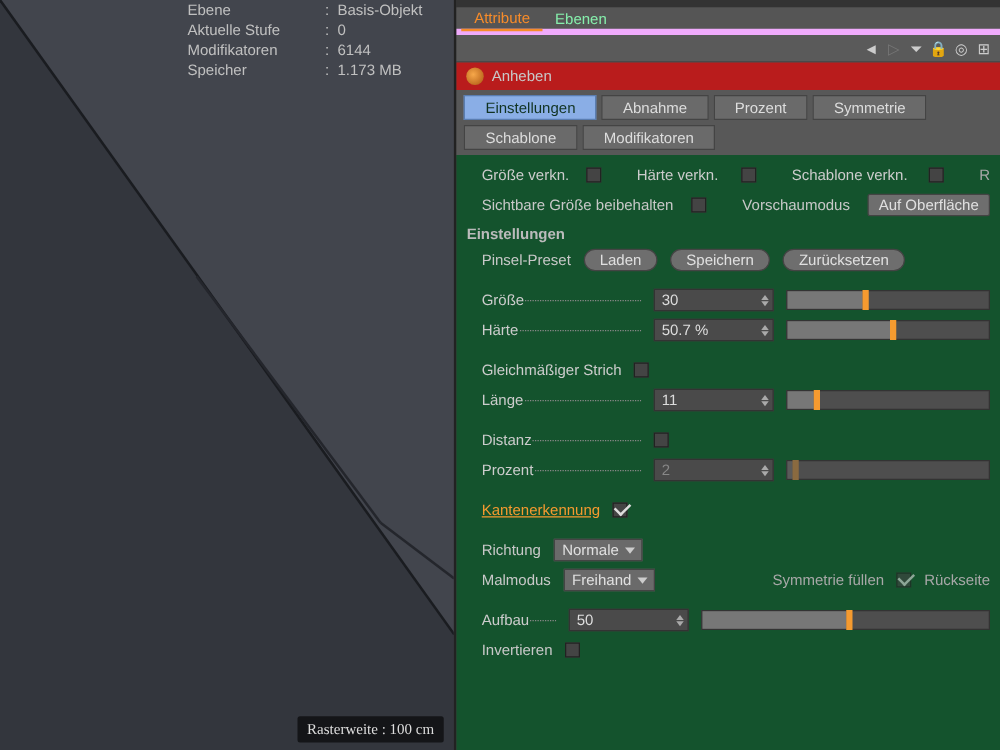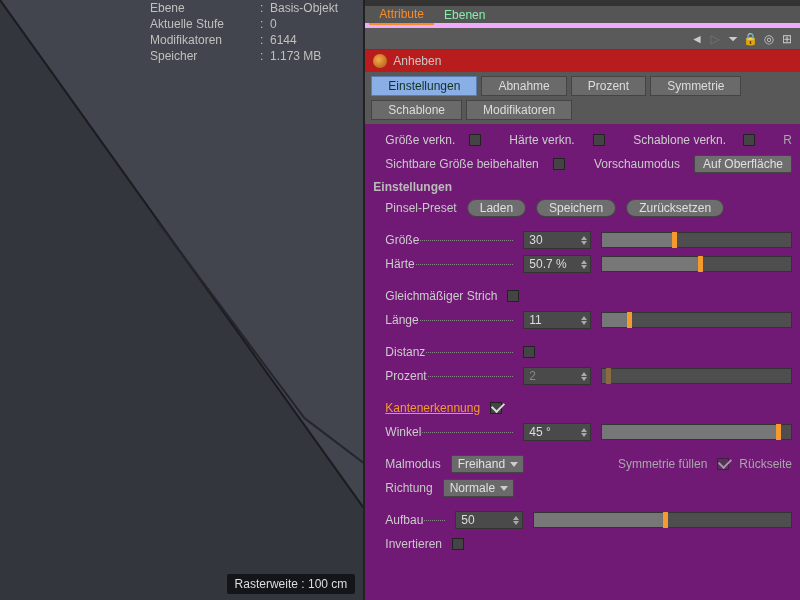--- a/index.html
+++ b/index.html
@@ -4,50 +4,50 @@
 <style>
   * { box-sizing: border-box; margin: 0; padding: 0; font-family: Arial, Helvetica, sans-serif; }
   html, body { width: 800px; height: 600px; overflow: hidden; background: #4a4a4a; color: #c8c8c8; font-size: 12px; }
   .app { display: flex; width: 800px; height: 600px; }
   .viewport { width: 412px; height: 600px; position: relative; background: linear-gradient(135deg, #3e4248 0%, #353840 50%, #2f323a 100%); border-right: 2px solid #222; }
   .viewport svg { position: absolute; inset: 0; }
   .stats { position: absolute; top: 0; left: 150px; font-size: 12px; color: #c0c0c0; line-height: 16px; }
   .stats-row { display: flex; }
   .stats-label { width: 110px; display: inline-block; }
   .stats-colon { width: 10px; }
-  .raster { position: absolute; bottom: 6px; right: 8px; background: rgba(0,0,0,0.6); color: #ddd; padding: 3px 8px; font-size: 12px; border-radius: 2px; }
+  .raster { position: absolute; bottom: 6px; right: 8px; background: rgba(0,0,0,0.6); color: #ddd; padding: 3px 8px; font-size: 12px; border-radius: 2px; font-family: Liberation Serif, serif; }
   .panel { flex: 1; background: #555; display: flex; flex-direction: column; border-top: 6px solid #333; }
   .panel-tabs { display: flex; align-items: center; background: #555; height: 22px; padding-left: 4px; gap: 0; border-bottom: 5px solid #f0abfc; }
   .panel-tab { padding: 2px 10px; color: #86efac; cursor: pointer; }
   .panel-tab.active { color: #f78c2a; border-bottom: 2px solid #f78c2a; }
   .menubar { display: flex; align-items: center; background: #5a5a5a; height: 22px; padding: 0 6px; gap: 12px; border-bottom: 1px solid #444; }
   .menubar-left { display: flex; gap: 14px; align-items: center; }
   .hatch { width: 12px; height: 12px; background: repeating-linear-gradient(45deg,#777,#777 1px,#555 1px,#555 3px); }
   .menubar-item { color: #c8c8c8; cursor: pointer; }
   .menubar-right { margin-left: auto; display: flex; gap: 4px; align-items: center; }
   .mb-icon { width: 14px; height: 14px; display: inline-flex; align-items: center; justify-content: center; color: #ccc; font-size: 12px; cursor: pointer; }
   .tool-header { display: flex; align-items: center; gap: 6px; padding: 4px 8px; background: #b91c1c; }
   .tool-icon { width: 14px; height: 14px; background: radial-gradient(circle at 40% 40%, #f7a84a, #aa5510); border-radius: 50%; }
   .sub-tabs { display: flex; flex-wrap: wrap; gap: 4px; padding: 4px 6px; background: #585858; }
   .sub-tab { background: #6a6a6a; color: #ddd; padding: 2px 16px; border: 1px solid #444; cursor: pointer; font-size: 12px; }
   .sub-tab.active { background: #8aaee6; color: #132; border-color: #5a7db0; }
-  .props { padding: 4px 8px 24px 8px; background: #701a75; flex: 1; overflow: hidden; }
+  .props { padding: 4px 8px 24px 8px; background: #14532d; flex: 1; overflow: hidden; }
   .row { display: flex; align-items: center; height: 24px; gap: 10px; }
   .row .lbl { min-width: 120px; color: #ccc; }
   .row .lbl.short { min-width: 78px; }
   .check { width: 12px; height: 12px; background: #444; border: 1px solid #222; display: inline-block; position: relative; cursor: pointer; }
   .check.on::after { content: ""; position: absolute; left: 1px; top: -1px; width: 10px; height: 6px; border-left: 2px solid #ddd; border-bottom: 2px solid #ddd; transform: rotate(-45deg); }
   .section-title { color: #bbb; font-weight: bold; margin: 4px 0 2px 0; }
   .btn { background: #6e6e6e; border: 1px solid #444; border-radius: 9px; padding: 1px 12px; color: #e0e0e0; font-size: 12px; cursor: pointer; }
   .btn.flat { border-radius: 2px; padding: 1px 8px; }
   .dots-label { display: flex; align-items: baseline; gap: 1px; min-width: 128px; overflow: hidden; white-space: nowrap; }
   .dots-label .txt { color: #ccc; }
   .dots-label .dots { flex: 1; border-bottom: 1px dotted #888; transform: translateY(-3px); }
   .dots-label.hl .txt { color: #f59a2f; text-decoration: underline; }
-  .numfield { width: 68px; height: 18px; background: #4a4a4a; border: 1px solid #333; display: flex; align-items: center; justify-content: space-between; padding: 0 2px 0 5px; color: #ddd; }
+  .numfield { width: 96px; height: 18px; background: #4a4a4a; border: 1px solid #333; display: flex; align-items: center; justify-content: space-between; padding: 0 2px 0 5px; color: #ddd; }
   .numfield.disabled { color: #888; }
   .spin { width: 7px; display: flex; flex-direction: column; gap: 1px; }
   .spin div { width: 0; height: 0; border-left: 3px solid transparent; border-right: 3px solid transparent; }
   .spin .up { border-bottom: 4px solid #aaa; }
   .spin .dn { border-top: 4px solid #aaa; }
   .slider { flex: 1; height: 16px; position: relative; background: #4e4e4e; border: 1px solid #333; min-width: 140px; }
   .slider .fill { position: absolute; left: 0; top: 0; bottom: 0; background: #777; }
   .slider .knob { position: absolute; top: -1px; bottom: -1px; width: 5px; background: #f59a2f; }
   .slider.disabled .fill { background: #5a5a5a; }
   .slider.disabled .knob { background: #8a6a40; }
@@ -250,53 +250,36 @@
       </div>
 
       <div class="spacer"></div>
 
       <div class="row indent">
         <span class="dots-label hl" style="min-width:auto">
             <span class="txt">Kantenerkennung</span>
           </span>
         <span class="check on"></span>
       </div>
-      <div class="row indent">
-        <span class="dots-label">
-            <span class="txt">Winkel</span>
-            <span class="dots"></span>
-          </span>
-        <span class="numfield">
-            <span>45 °</span>
-            <span class="spin">
-              <div class="up"></div>
-              <div class="dn"></div>
-            </span>
-          </span>
-        <span class="slider">
-            <span class="fill" style="width:92%"></span>
-            <span class="knob" style="left:92%"></span>
-          </span>
-      </div>
-
-      <div class="spacer"></div>
+
+      <div class="spacer"></div>
+
+      <div class="row indent" style="gap:10px">
+        <span>Richtung</span>
+        <span class="select">Normale</span>
+      </div>
 
       <div class="row indent" style="gap:10px">
         <span>Malmodus</span>
         <span class="select">Freihand</span>
         <span style="margin-left:auto" class="faded">Symmetrie füllen</span>
         <span class="check on" style="opacity:.6"></span>
         <span class="faded">Rückseite</span>
       </div>
 
-      <div class="row indent" style="gap:10px">
-        <span>Richtung</span>
-        <span class="select">Normale</span>
-      </div>
-
       <div class="spacer"></div>
 
       <div class="row indent">
         <span class="dots-label" style="min-width:60px">
             <span class="txt">Aufbau</span>
             <span class="dots"></span>
           </span>
         <span class="numfield">
             <span>50</span>
             <span class="spin">

